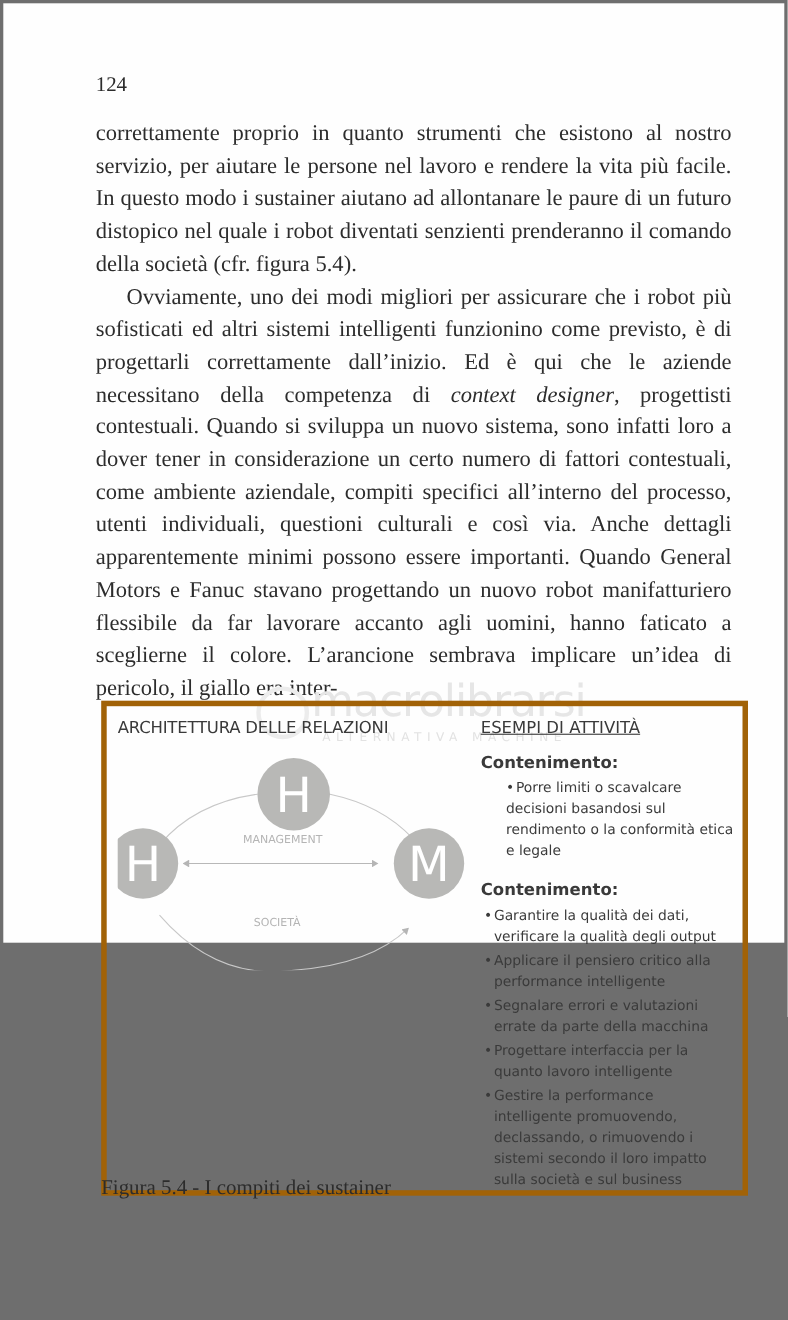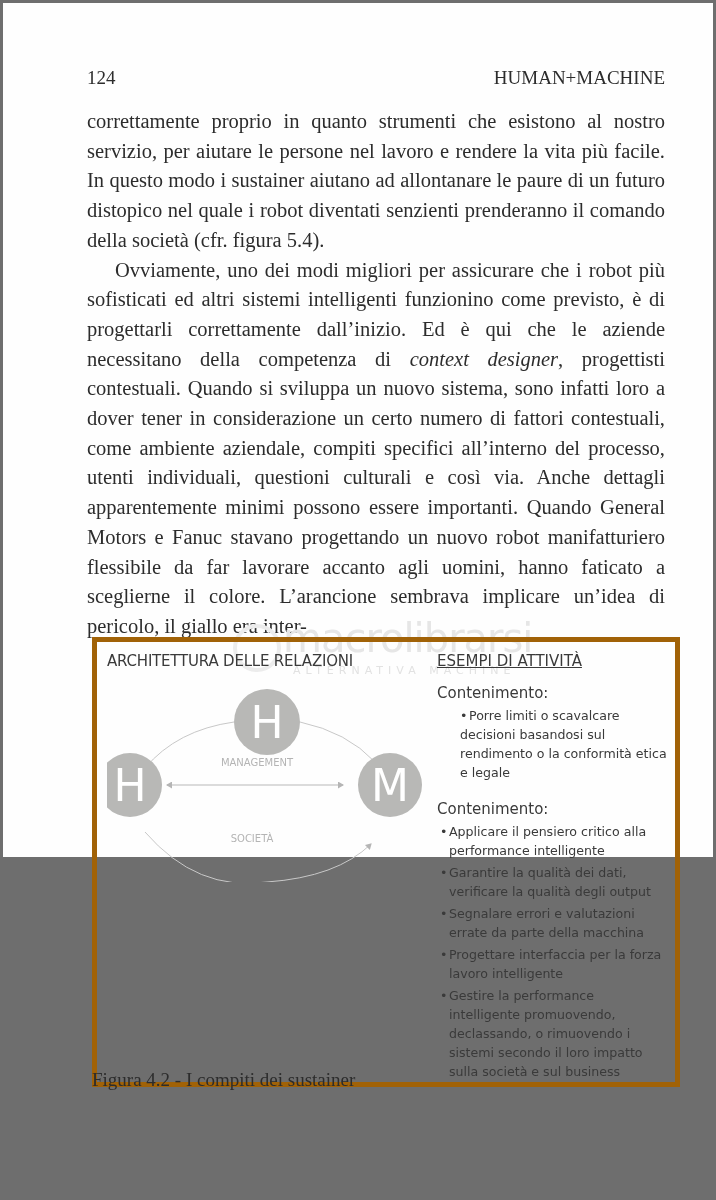--- a/index.html
+++ b/index.html
@@ -14,36 +14,35 @@
   .body-text p.indent { text-indent:28px; }
   .body-text em { font-style:italic; }
   .watermark { position:absolute; left:210px; top:582px; width:330px; height:60px; pointer-events:none;margin-top:34px; }
   .wm-text { position:absolute; left:70px; top:-4px; font-family:"DejaVu Sans", sans-serif; font-size:40px; color:#e6e6e6; letter-spacing:-1px; }
   .wm-sub { position:absolute; left:80px; top:45px; font-family:"DejaVu Sans", sans-serif; font-size:11px; color:#e2e2e2; letter-spacing:5px; }
   .wm-circle { position:absolute; left:20px; top:5px; width:40px; height:40px; border:4px solid #ececec; border-radius:50%; }
   .figure-box { position:absolute; left:89px; top:634px; width:578px; height:440px; border:5px solid #a16207; }
   .fig-left-title { position:absolute; left:10px; top:10px; font-size:15px; letter-spacing:-0.2px; }
   .fig-right { position:absolute; left:340px; top:10px; width:232px; }
   .fig-right-title { font-size:15px; margin-bottom:14px;text-decoration:underline; }
-  .fig-section { font-size:15px; margin:0 0 4px 0; }
+  .fig-section { font-size:15px; margin:0 0 4px 0;font-weight:bold; }
   .fig-bullets { list-style:none; margin:0 0 18px 0; padding:0; font-size:12.6px; line-height:19px; }
   .fig-bullets li { padding-left:12px; text-indent:-9px; margin-bottom:3px; }
   .fig-bullets.first li { padding-left:0; text-indent:0;margin-left:23px; }
   .bullet { display:inline-block; width:9px; text-indent:0; }
   .diagram { position:absolute; left:10px; top:40px; width:320px; height:200px; }
   .fig-caption-text { position:absolute; left:10px; top:258px; width:320px; font-size:14px; line-height:21.5px; }
   .figure-caption { position:absolute; left:89px; top:1066px; font-size:19px; }
 </style>
 </head>
 <body>
 
 <div class="page">
 
   <div class="page-num serif">124</div>
-  <div class="running-head serif">HUMAN+MACHINE</div>
 
   <div class="body-text serif">
     <p>correttamente proprio in quanto strumenti che esistono al nostro servizio, per aiutare le persone nel lavoro e rendere la vita più facile. In questo modo i sustainer aiutano ad allontanare le paure di un futuro distopico nel quale i robot diventati senzienti prenderanno il comando della società (cfr. figura 5.4).</p>
     <p class="indent"><span>Ovviamente, uno dei modi migliori per assicurare che i robot più sofisticati ed altri sistemi intelligenti funzionino come previsto, è di progettarli correttamente dall’inizio. Ed è qui che le aziende necessitano della competenza di </span><em>context designer</em><span>, progettisti contestuali. Quando si sviluppa un nuovo sistema, sono infatti loro a dover tener in considerazione un certo numero di fattori contestuali, come ambiente aziendale, compiti specifici all’interno del processo, utenti individuali, questioni culturali e così via. Anche dettagli apparentemente minimi possono essere importanti. Quando General Motors e Fanuc stavano progettando un nuovo robot manifatturiero flessibile da far lavorare accanto agli uomini, hanno faticato a sceglierne il colore. L’arancione sembrava implicare un’idea di pericolo, il giallo era inter-</span></p>
   </div>
 
   <div class="watermark">
     <div class="wm-circle"></div>
     <div class="wm-text">macrolibrarsi</div>
     <div class="wm-sub">ALTERNATIVA MACHINE</div>
@@ -83,23 +82,23 @@
     <div class="fig-right sans">
       <div class="fig-right-title">ESEMPI DI ATTIVITÀ</div>
 
       <div class="fig-section">Contenimento:</div>
       <ul class="fig-bullets first">
         <li><span class="bullet">•</span><span>Porre limiti o scavalcare decisioni basandosi sul rendimento o la conformità etica e legale</span></li>
       </ul>
 
       <div class="fig-section">Contenimento:</div>
       <ul class="fig-bullets">
+        <li><span class="bullet">•</span><span>Garantire la qualità dei dati, verificare la qualità degli output</span></li>
         <li><span class="bullet">•</span><span>Applicare il pensiero critico alla performance intelligente</span></li>
-        <li><span class="bullet">•</span><span>Garantire la qualità dei dati, verificare la qualità degli output</span></li>
         <li><span class="bullet">•</span><span>Segnalare errori e valutazioni errate da parte della macchina</span></li>
-        <li><span class="bullet">•</span><span>Progettare interfaccia per la forza lavoro intelligente</span></li>
+        <li><span class="bullet">•</span><span>Progettare interfaccia per la quanto lavoro intelligente</span></li>
         <li><span class="bullet">•</span><span>Gestire la performance intelligente promuovendo, declassando, o rimuovendo i sistemi secondo il loro impatto sulla società e sul business</span></li>
       </ul>
     </div>
   </div>
 
-  <div class="figure-caption serif">Figura 4.2 - I compiti dei sustainer</div>
+  <div class="figure-caption serif">Figura 5.4 - I compiti dei sustainer</div>
 </div>
 
 </body></html>

